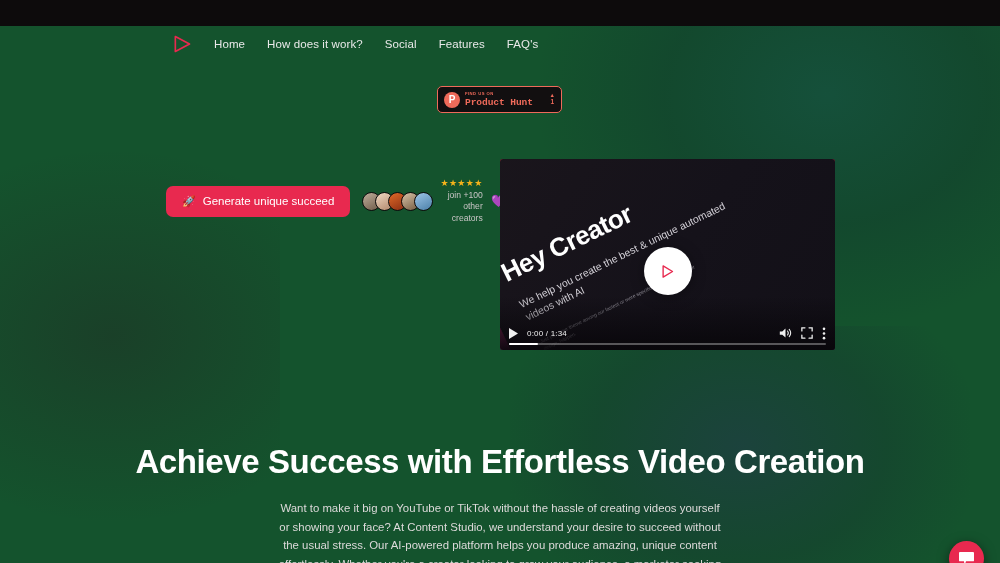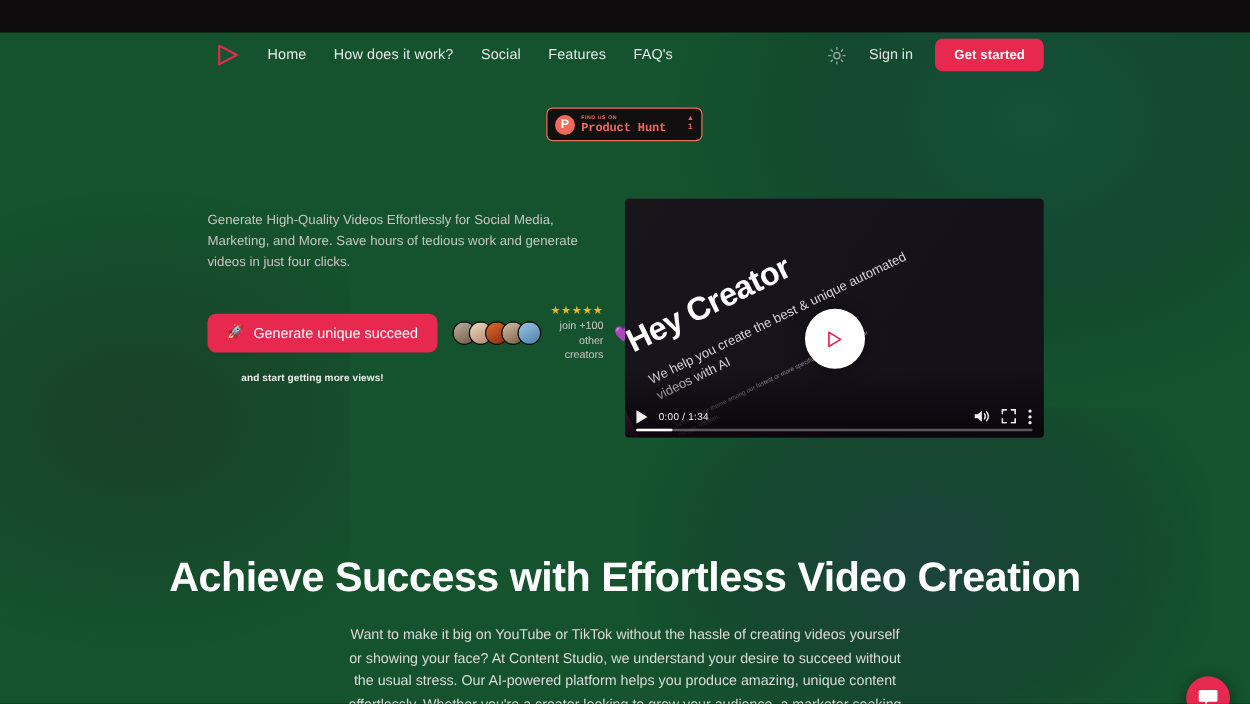--- a/index.html
+++ b/index.html
@@ -184,53 +184,35 @@
     <svg class="logo-mark" viewBox="0 0 24 24">
       <path d="M4 3 L21 12 L4 21 Z" fill="none" stroke="#e8294f" stroke-width="2" stroke-linejoin="round"></path>
     </svg>
     <div class="nav-links">
       <span class="nav-link">Home</span>
       <span class="nav-link">How does it work?</span>
       <span class="nav-link">Social</span>
       <span class="nav-link">Features</span>
       <span class="nav-link">FAQ's</span>
     </div>
-    <div class="nav-right">
-      <svg class="sun-icon" viewBox="0 0 24 24">
-        <circle cx="12" cy="12" r="4" fill="none" stroke="#c9c6c6" stroke-width="1.7"></circle>
-        <g stroke="#c9c6c6" stroke-width="1.7" stroke-linecap="round">
-          <line x1="12" y1="1.5" x2="12" y2="4"></line>
-            <line x1="12" y1="20" x2="12" y2="22.5"></line>
-          <line x1="1.5" y1="12" x2="4" y2="12"></line>
-            <line x1="20" y1="12" x2="22.5" y2="12"></line>
-          <line x1="4.5" y1="4.5" x2="6.3" y2="6.3"></line>
-            <line x1="17.7" y1="17.7" x2="19.5" y2="19.5"></line>
-          <line x1="19.5" y1="4.5" x2="17.7" y2="6.3"></line>
-            <line x1="6.3" y1="17.7" x2="4.5" y2="19.5"></line>
-        </g>
-      </svg>
-      <span class="signin">Sign in</span>
-      <button class="btn-getstarted">Get started</button>
-    </div>
   </nav>
 
   <div class="ph-badge">
     <div class="ph-logo">P</div>
     <div class="ph-txt">
       <div class="ph-small">FIND US ON</div>
       <div class="ph-title">Product Hunt</div>
     </div>
     <div class="ph-vote">
       <div class="ph-arrow">▲</div>
       <div class="ph-count">1</div>
     </div>
   </div>
 
   <div class="hero-left">
-    <p class="hero-sub">Generate High-Quality Videos Effortlessly for Social Media, Marketing, and More. Save hours of tedious work and generate videos in just four clicks.</p>
 
     <div class="cta-row">
       <button class="btn-generate">
         <span class="rocket">🚀</span>
         <span>Generate unique succeed</span>
       </button>
 
       <div class="social">
         <div class="avatars">
           <div class="av" style="background:linear-gradient(150deg,#bfae9c,#6e5a47)"></div>
@@ -240,21 +222,20 @@
           <div class="av" style="background:linear-gradient(150deg,#9ec6e8,#4a7fa8)"></div>
         </div>
         <div class="social-txt">
           <div class="stars">★★★★★</div>
           <div class="join">join +100 other creators</div>
         </div>
         <span class="heart">💜</span>
       </div>
     </div>
 
-    <div class="cta-note">and start getting more views!</div>
   </div>
 
   <div class="video">
     <div class="vid-bg"></div>
 
     <div class="vid-panel">
       <div class="vid-panel-nav">
         
         
         

